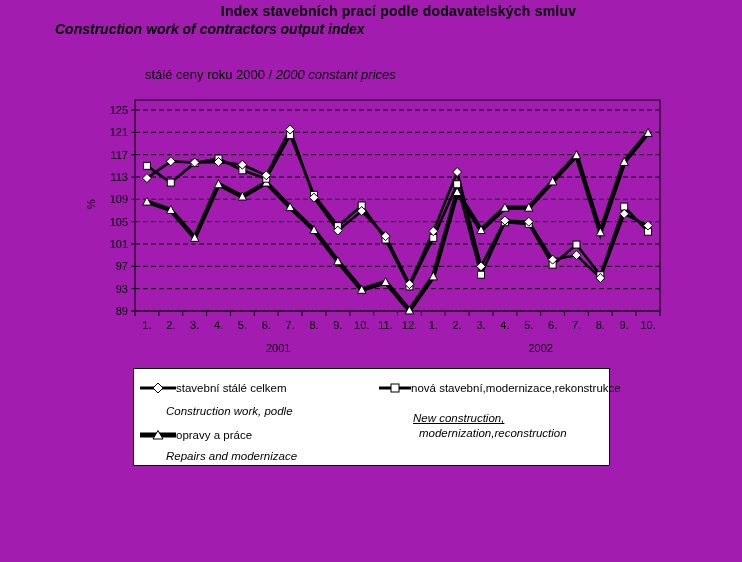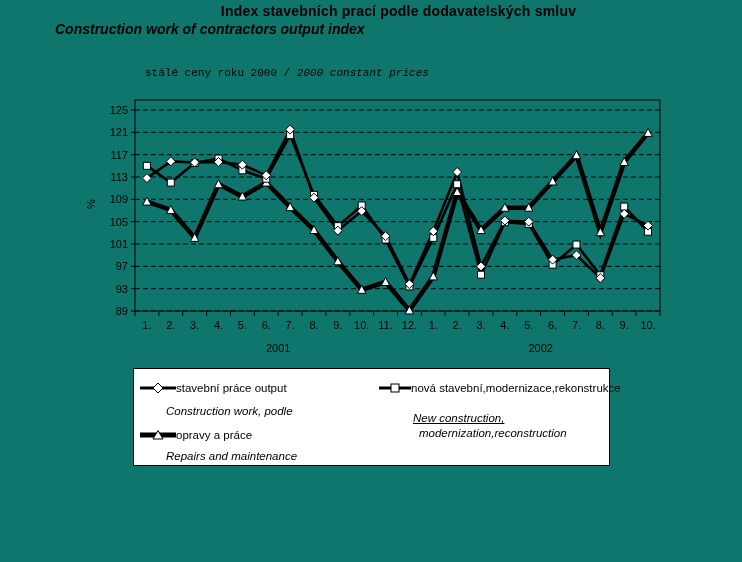--- a/index.html
+++ b/index.html
@@ -1,22 +1,22 @@
 <!DOCTYPE html>
 <html><head>
 <meta charset="utf-8">
 <style>
   html,body{margin:0;padding:0;background:#fff;}
-  .page{position:relative;width:742px;height:562px;background:#0f766e;overflow:hidden;
+  .page{position:relative;width:742px;height:562px;background:#a21caf;overflow:hidden;
         font-family:"Liberation Sans",sans-serif;color:#000;}
   .title{position:absolute;top:3px;left:55px;width:687px;text-align:center;
          font-size:14px;font-weight:bold;letter-spacing:.2px;}
   .subtitle{position:absolute;top:21px;left:55px;width:687px;text-align:left;
             font-size:14px;font-weight:bold;font-style:italic;}
-  .note{position:absolute;top:67px;left:145px;font-size:11px;font-family:Liberation Mono, monospace;}
+  .note{position:absolute;top:67px;left:145px;font-size:13px;}
   .note i{font-style:italic;}
   .ylab{position:absolute;top:198px;left:86px;font-size:11px;
         transform:rotate(-90deg);transform-origin:center;}
   .plot{position:absolute;top:95px;left:100px;}
   .plot text{font-family:"Liberation Sans",sans-serif;fill:#000;}
   .legend{position:absolute;top:368px;left:133px;width:477px;height:98px;
           border:1px solid #000;background:#fff;box-sizing:border-box;}
   .lg-entry{position:absolute;display:flex;align-items:center;font-size:11.5px;white-space:nowrap;}
   .lg-sub{position:absolute;font-size:11.5px;font-style:italic;white-space:nowrap;}
   .lg-sample{flex:0 0 auto;display:block;}
@@ -183,32 +183,32 @@
       <path d="M548.0681818181818 126.07500000000002 L552.5681818181818 130.57500000000002 L548.0681818181818 135.07500000000002 L543.5681818181818 130.57500000000002 Z" fill="#fff" stroke="#000" stroke-width="1"></path>
     </svg>
 
   <div class="legend">
 
     <div class="lg-entry" style="left:6px;top:13px;">
       <svg class="lg-sample" width="36" height="12">
         <line x1="0" y1="6" x2="36" y2="6" stroke="#000" stroke-width="3"></line>
         <path d="M18 1 L23 6 L18 11 L13 6 Z" fill="#fff" stroke="#000"></path>
       </svg>
-      <span>stavební práce output</span>
+      <span>stavební stálé celkem</span>
     </div>
     <div class="lg-sub" style="left:32px;top:36px;">Construction work, podle</div>
 
     <div class="lg-entry" style="left:6px;top:60px;">
       <svg class="lg-sample" width="36" height="12">
         <line x1="0" y1="6" x2="36" y2="6" stroke="#000" stroke-width="5"></line>
         <path d="M18 1.5 L23 10 L13 10 Z" fill="#fff" stroke="#000"></path>
       </svg>
       <span>opravy a práce</span>
     </div>
-    <div class="lg-sub" style="left:32px;top:81px;">Repairs and maintenance</div>
+    <div class="lg-sub" style="left:32px;top:81px;">Repairs and modernizace</div>
 
     <div class="lg-entry" style="left:245px;top:13px;">
       <svg class="lg-sample" width="32" height="12">
         <line x1="0" y1="6" x2="32" y2="6" stroke="#000" stroke-width="3"></line>
         <rect x="12" y="2" width="8" height="8" fill="#fff" stroke="#000"></rect>
       </svg>
       <span>nová stavební,modernizace,rekonstrukce</span>
     </div>
     <div class="lg-sub" style="left:279px;top:43px;text-decoration:underline;">New construction,</div>
     <div class="lg-sub" style="left:285px;top:58px;">modernization,reconstruction</div>

